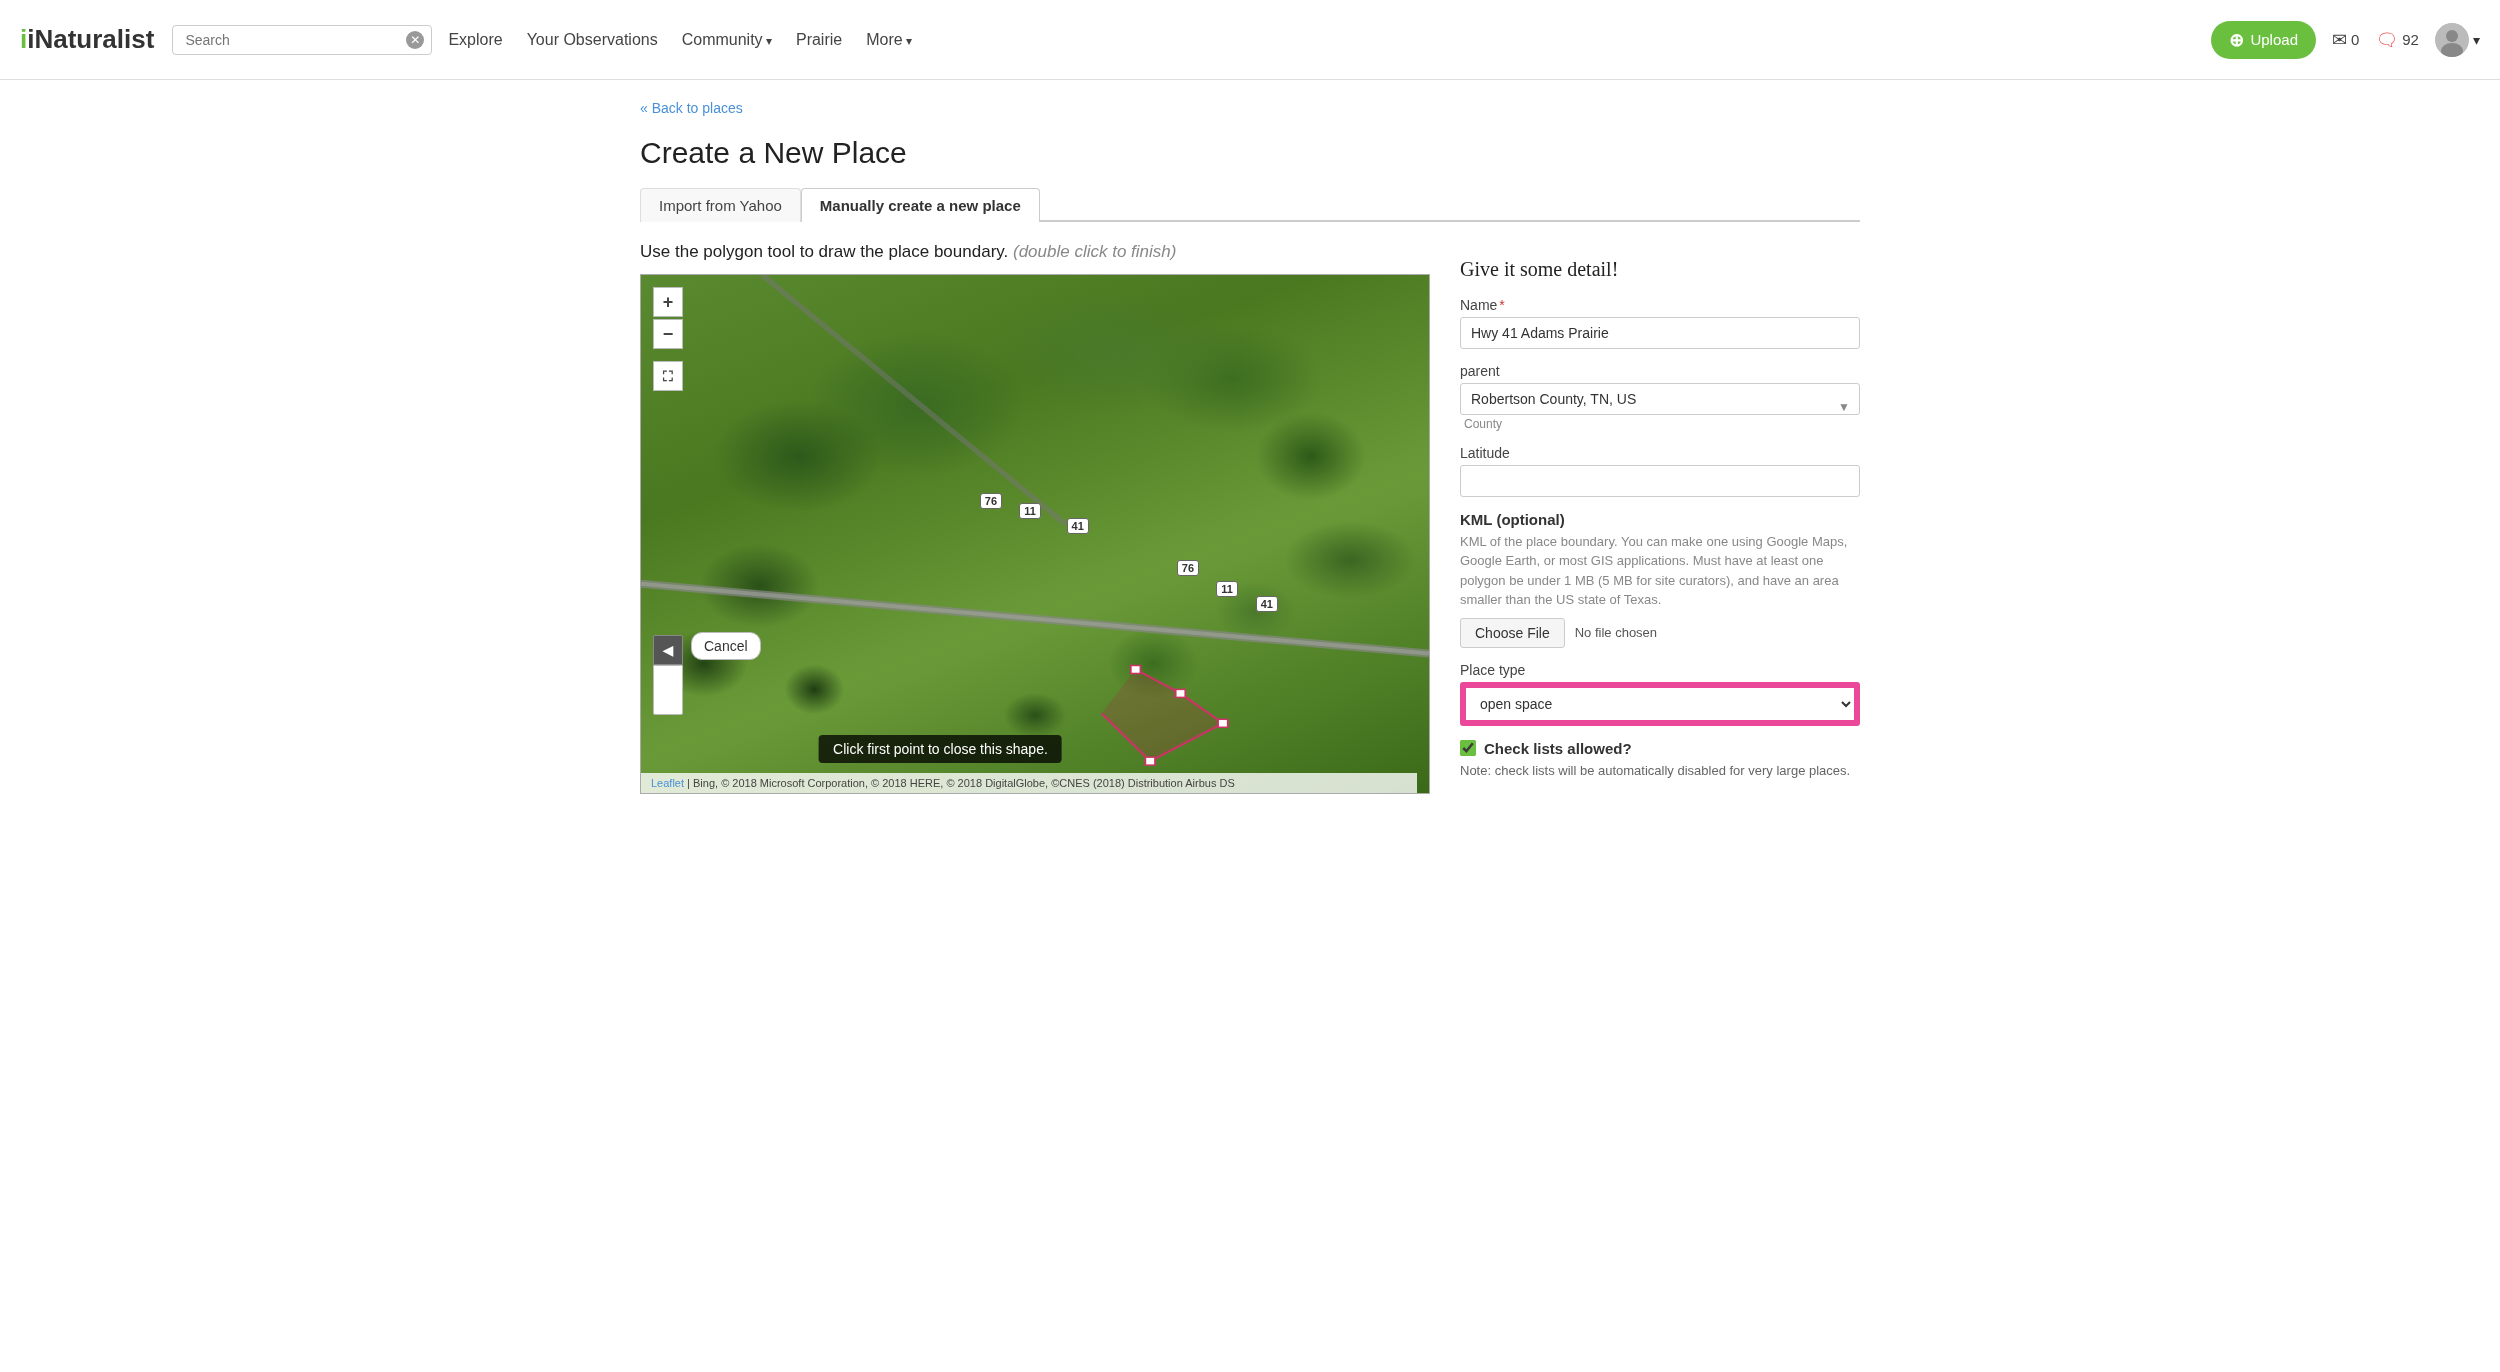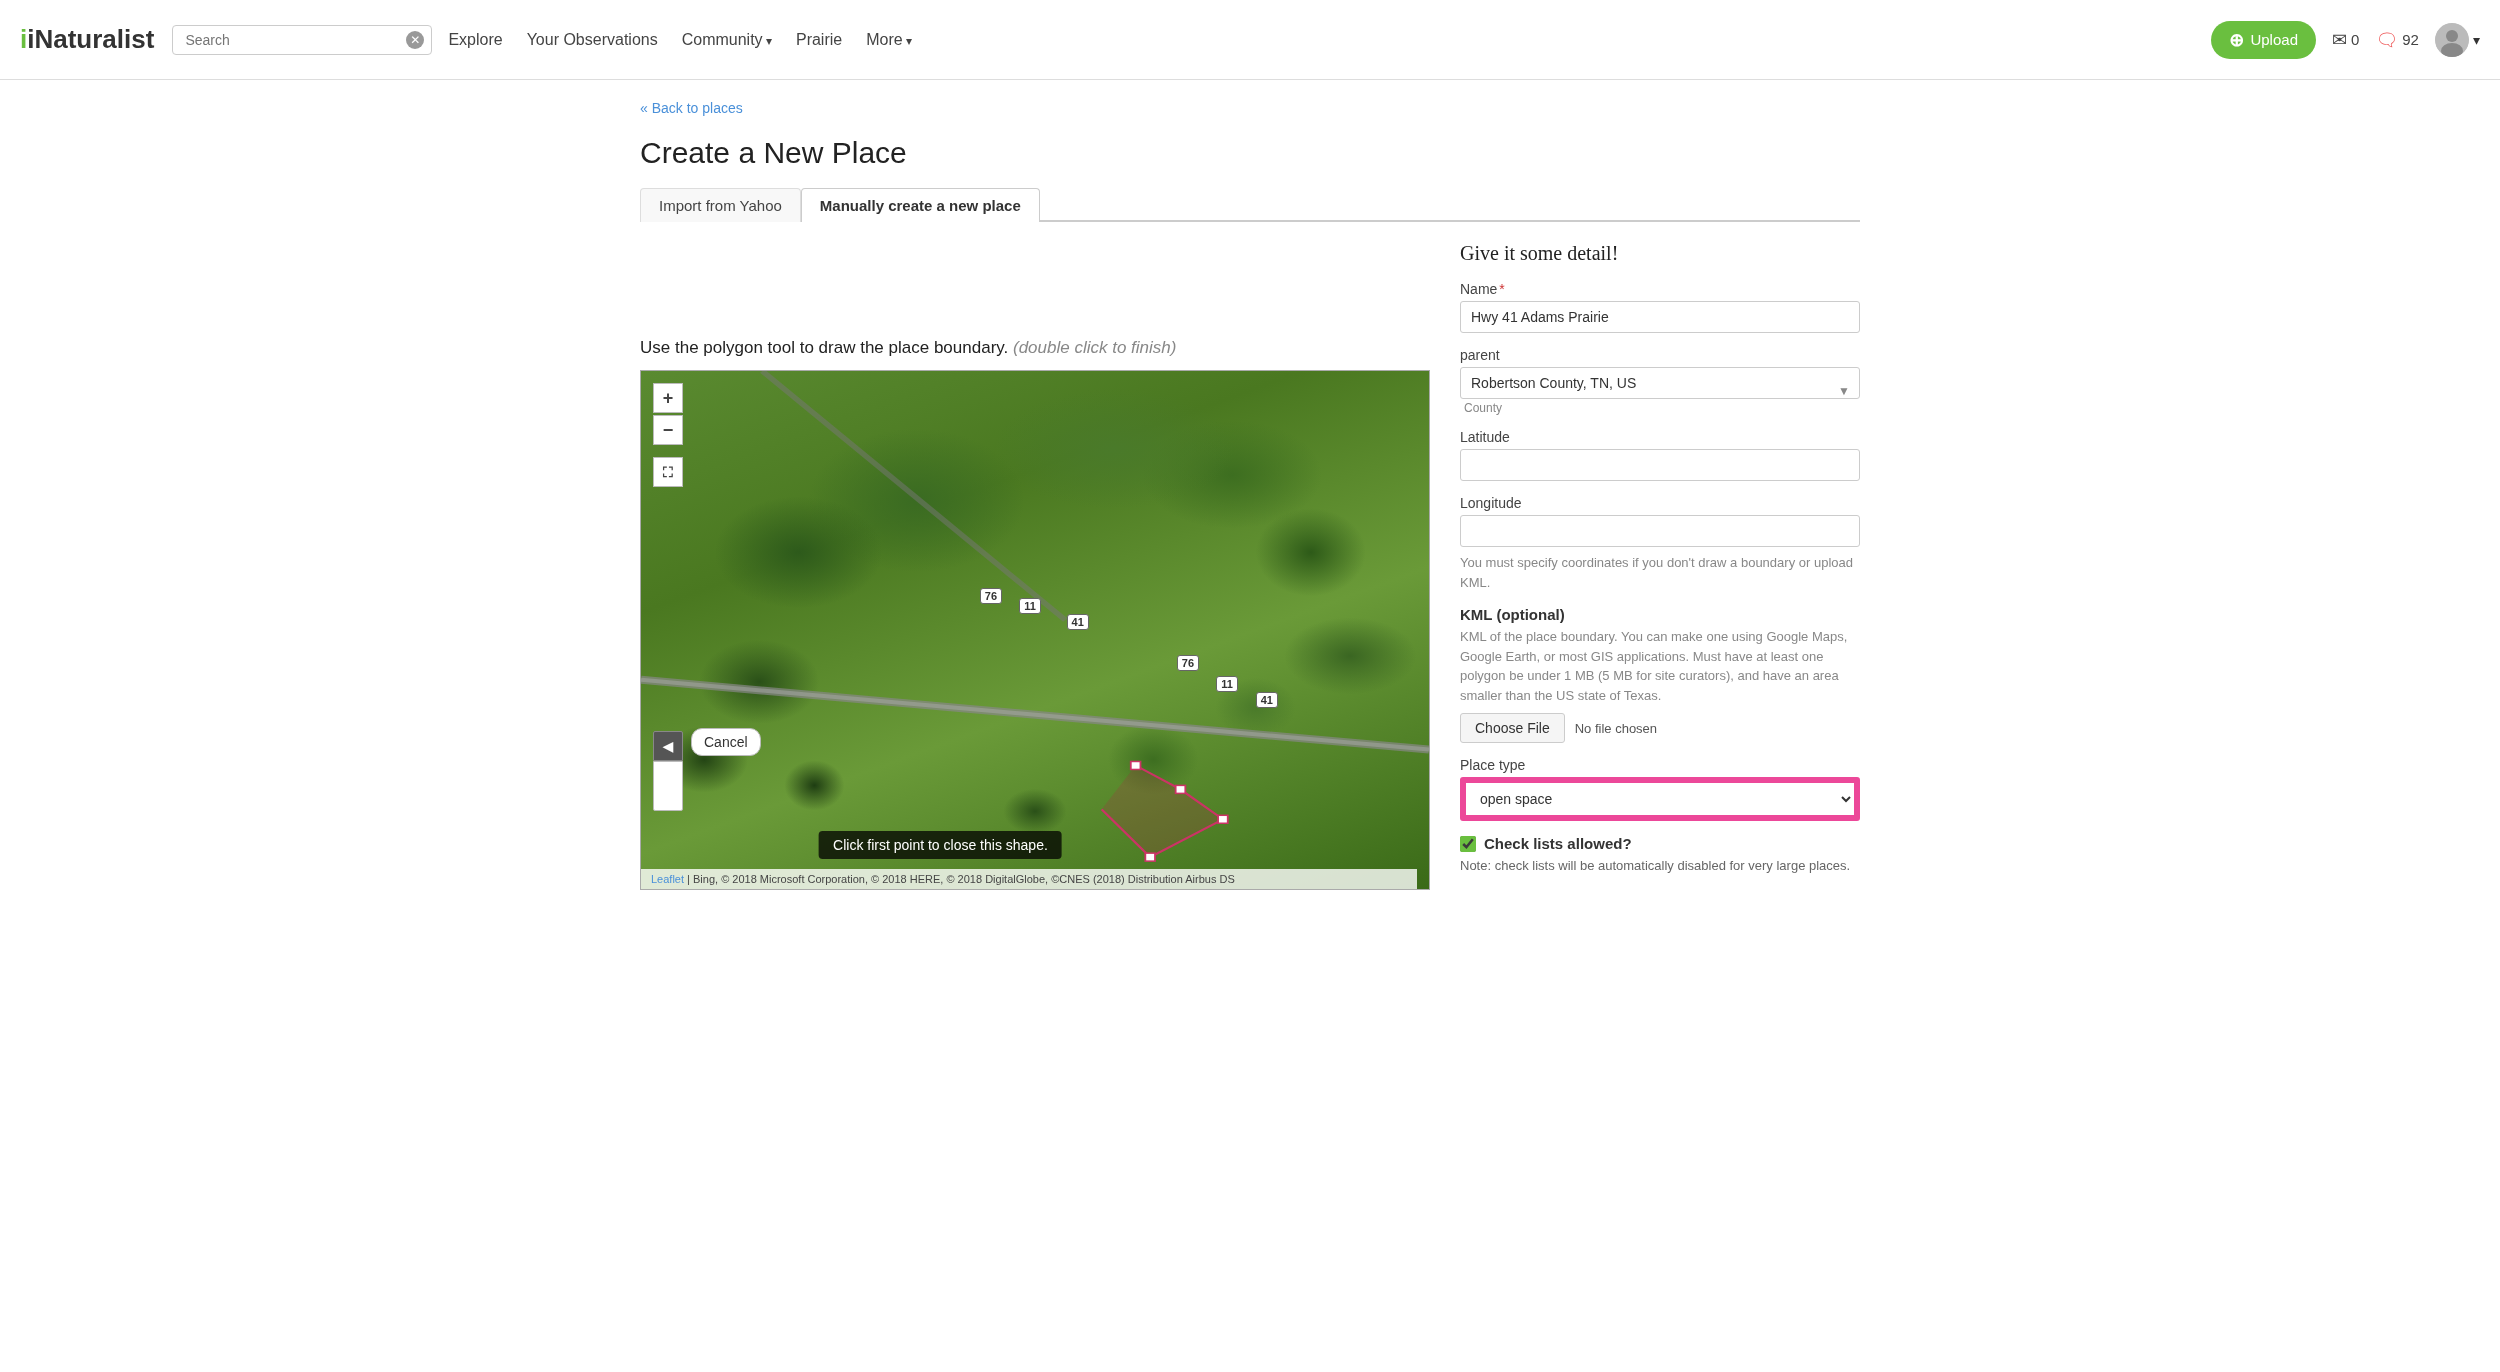--- a/index.html
+++ b/index.html
@@ -289,25 +289,20 @@
           <span class="parent-label">County</span>
           <span class="select-arrow">▼</span>
         </div>
       </div>
 
       <div class="form-group">
         <label class="form-label">Latitude</label>
         <input class="form-input" type="text" style="">
       </div>
 
-      <div class="form-group">
-        <label class="form-label">Longitude</label>
-        <input class="form-input" type="text" style="">
-        <p class="hint-text">You must specify coordinates if you don't draw a boundary or upload KML.</p>
-      </div>
 
       <div class="form-group">
         <p class="kml-label">KML (optional)</p>
         <p class="kml-hint">KML of the place boundary. You can make one using Google Maps, Google Earth, or most GIS applications. Must have at least one polygon be under 1 MB (5 MB for site curators), and have an area smaller than the US state of Texas.</p>
         <div class="file-input-row">
           <button class="choose-file-btn">Choose File</button>
           <span class="no-file-text">No file chosen</span>
         </div>
       </div>
 

